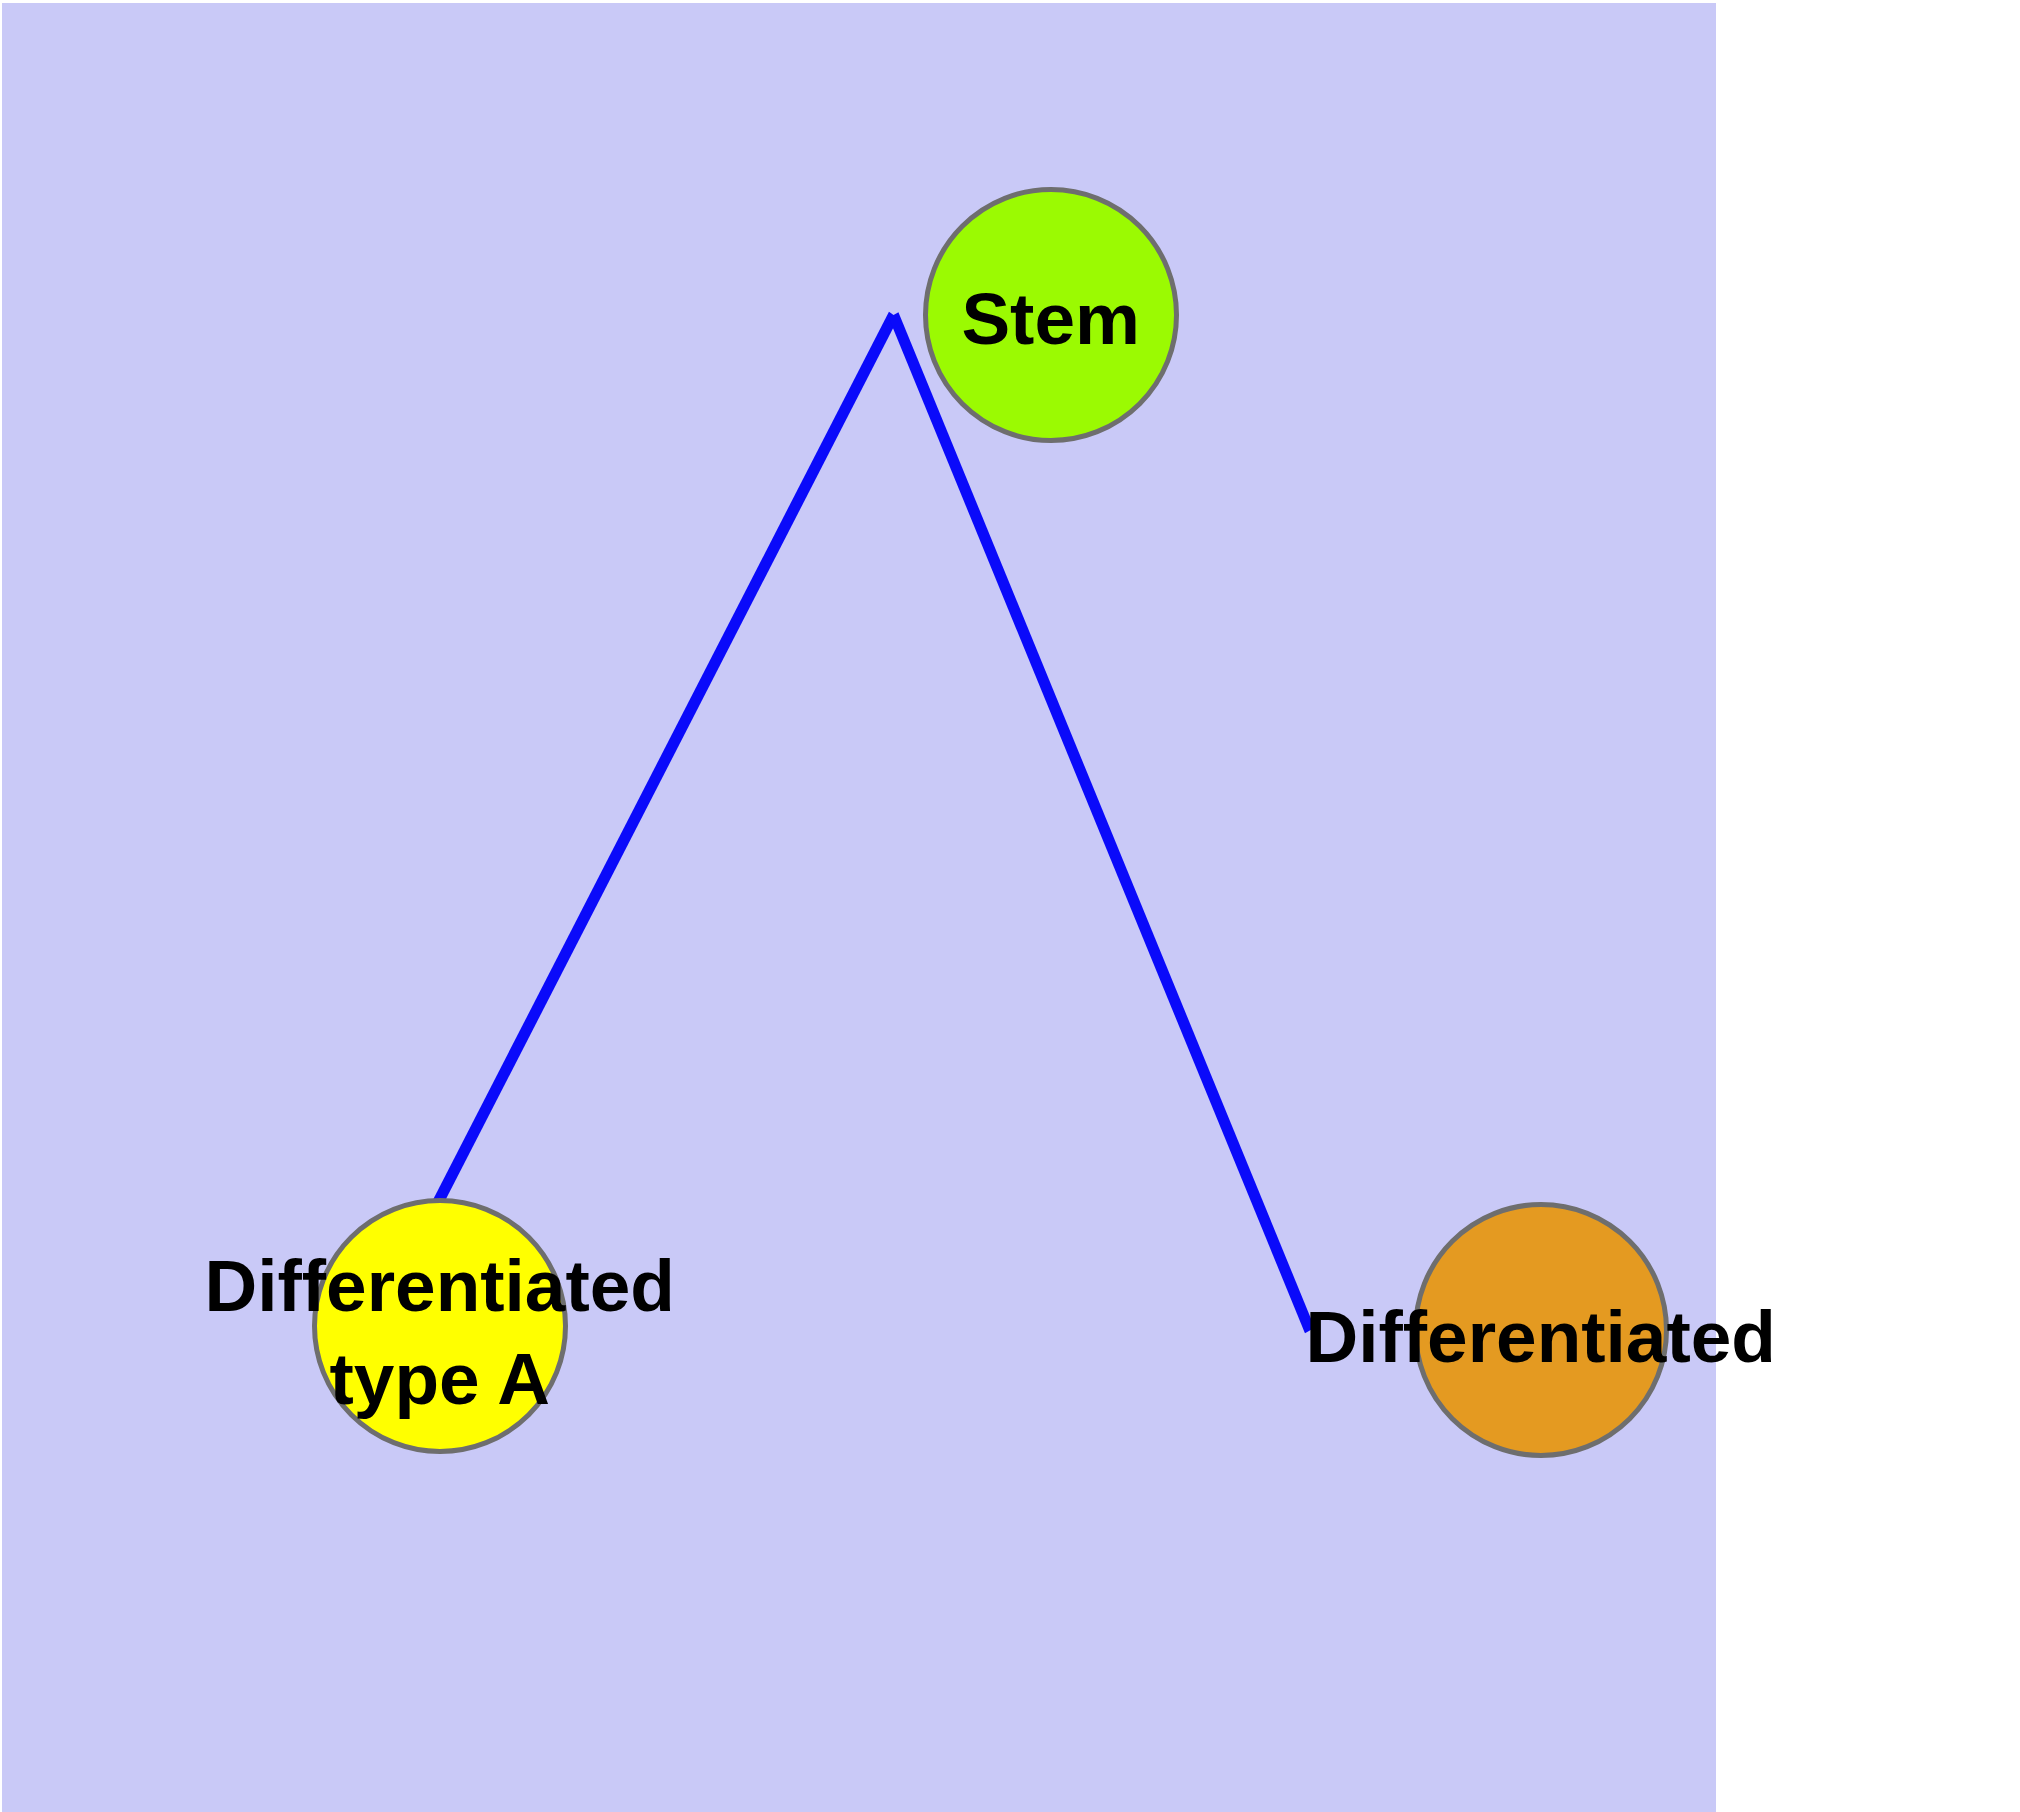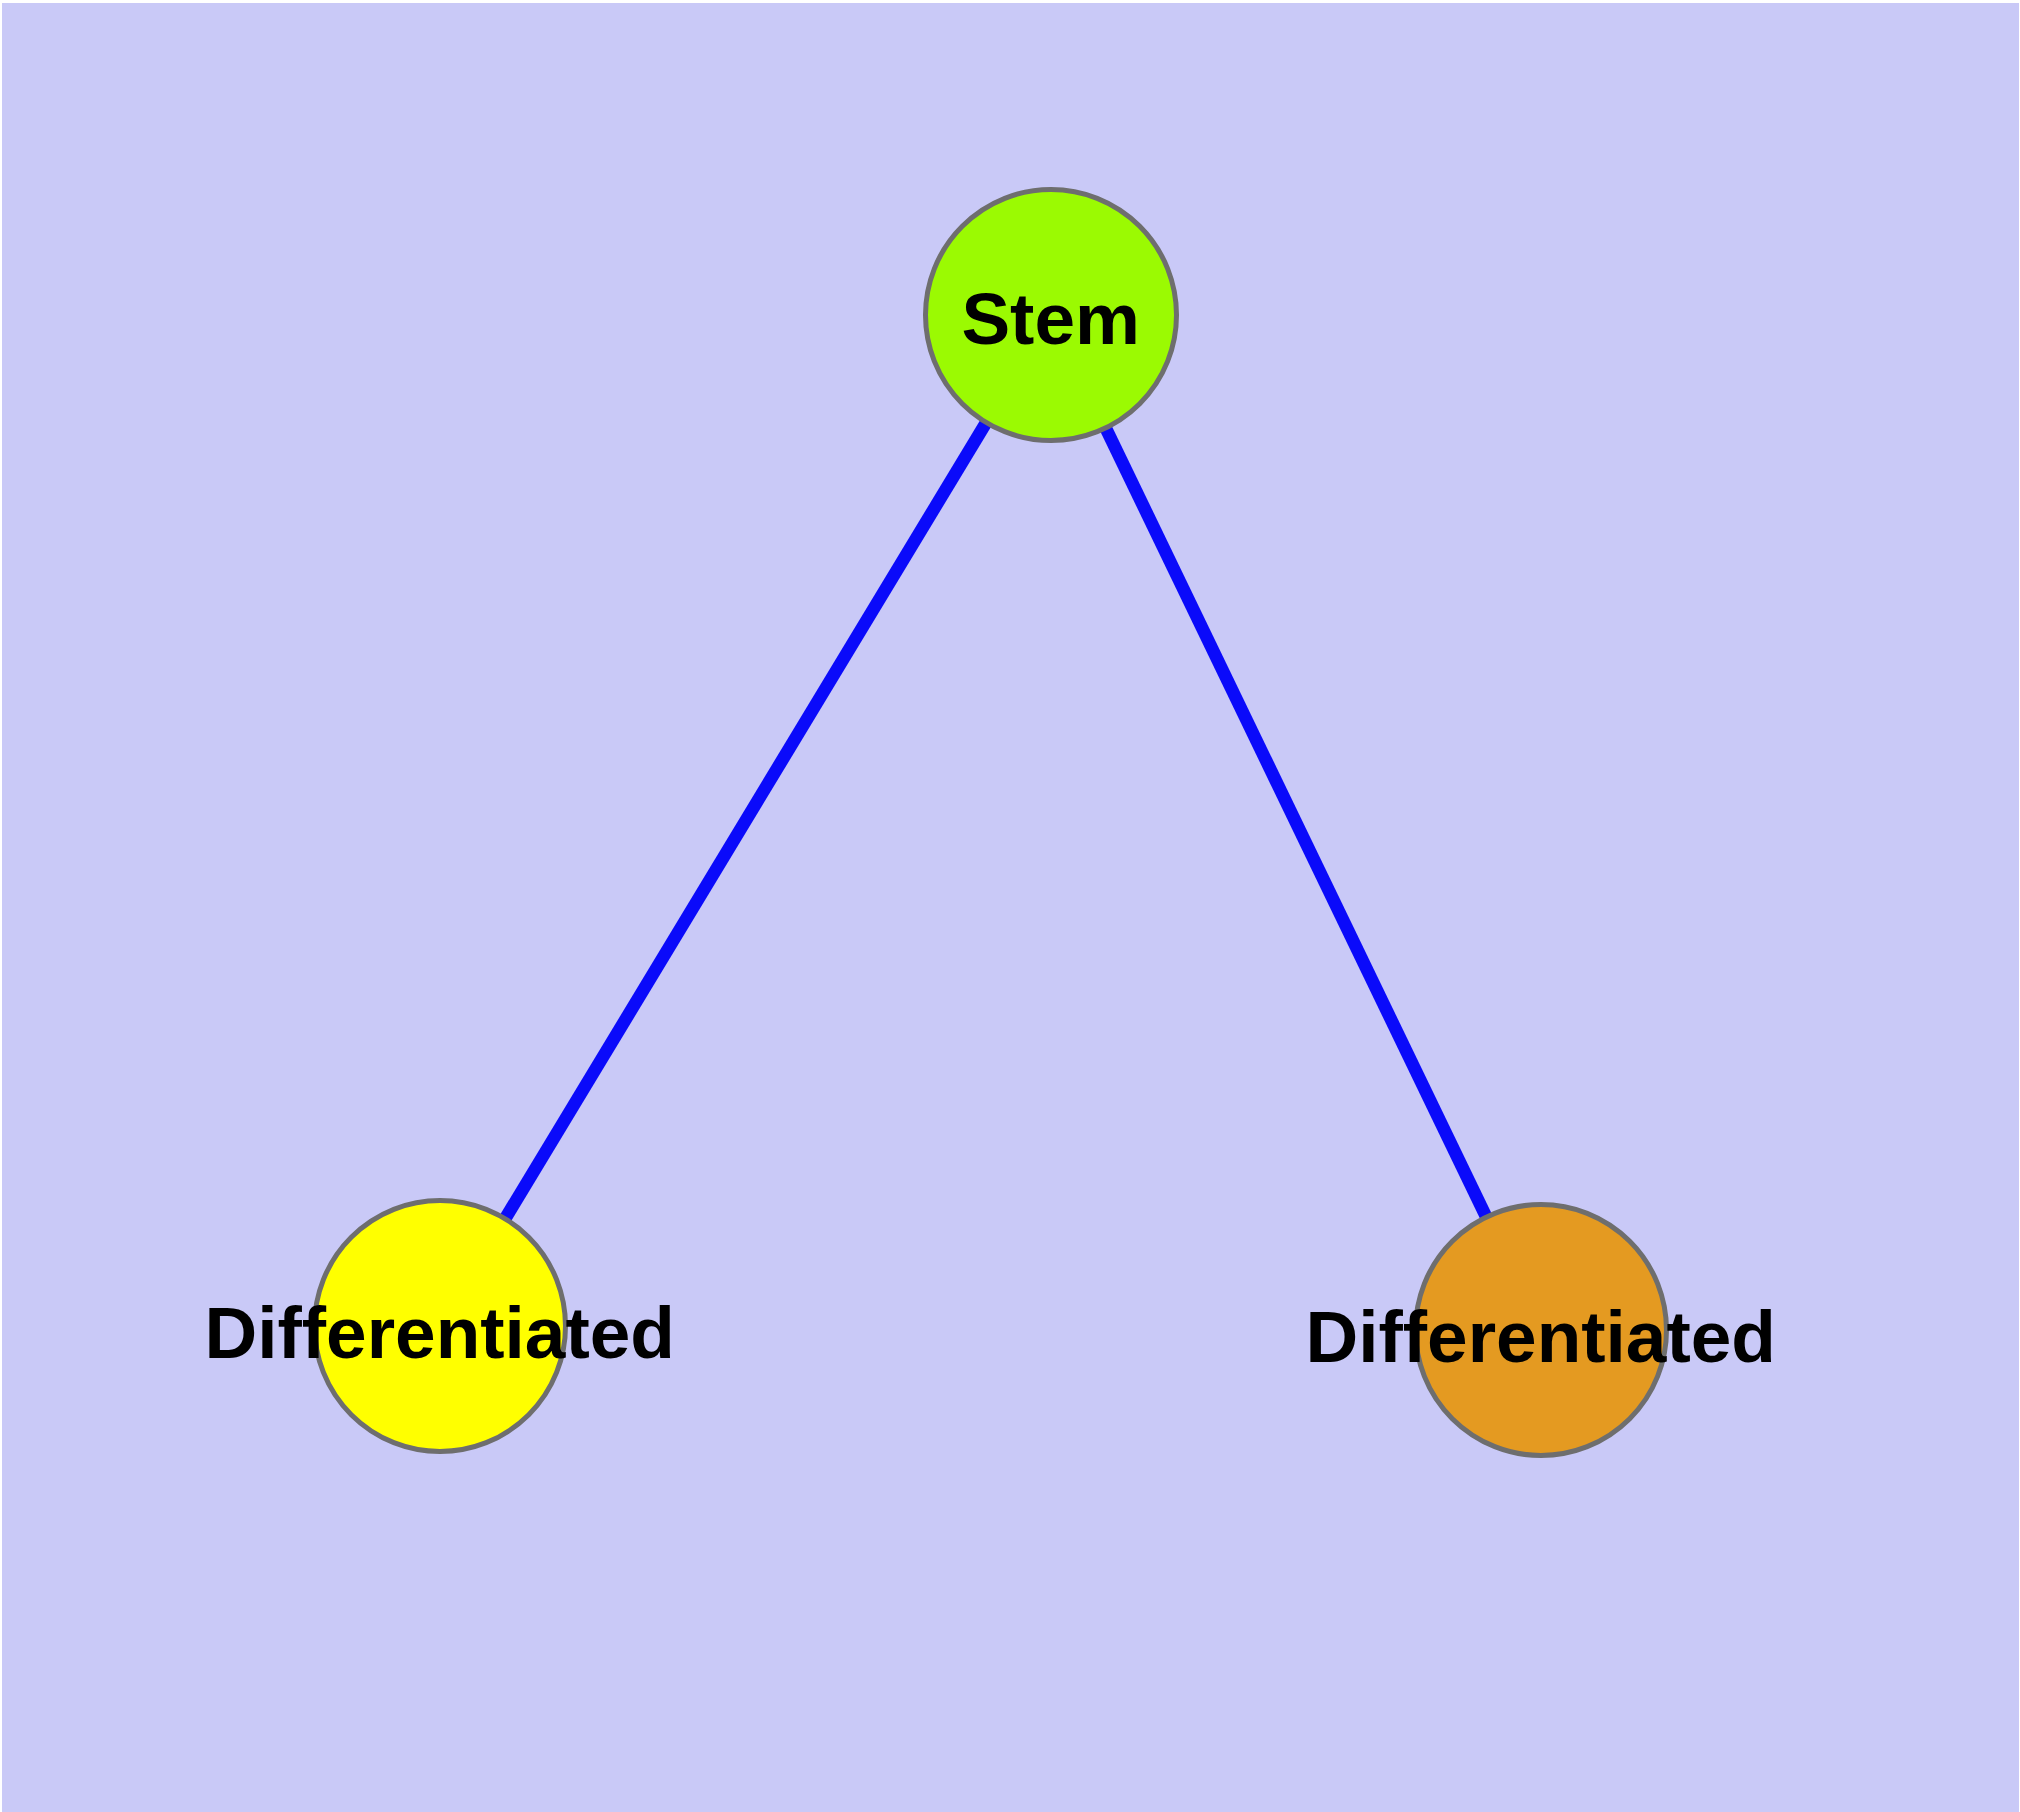--- a/index.html
+++ b/index.html
@@ -8,21 +8,21 @@
     background: #ffffff;
     width: 2021px;
     height: 1812px;
     font-family: "Liberation Sans", sans-serif;
     overflow: hidden;
   }
   .canvas {
     position: absolute;
     top: 3.4px;
     left: 1.7px;
-    width: 2017px;
+    width: 1714px;
     height: 1809px;
     background: #c9c9f7;
   }
   .edges-svg {
     position: absolute;
     top: 0;
     left: 0;
     width: 100%;
     height: 100%;
   }
@@ -71,20 +71,21 @@
   <div class="node stem"></div>
   <div class="node type-a"></div>
   <div class="node type-b"></div>
 
   <div class="node-label stem-label">
     <span>Stem</span>
   </div>
 
   <div class="node-label type-a-label">
     <div>Differentiated</div>
+    <div>type A</div>
   </div>
 
   <div class="node-label type-b-label">
     <div>Differentiated</div>
   </div>
 
 </div>
 
 
 </body></html>

